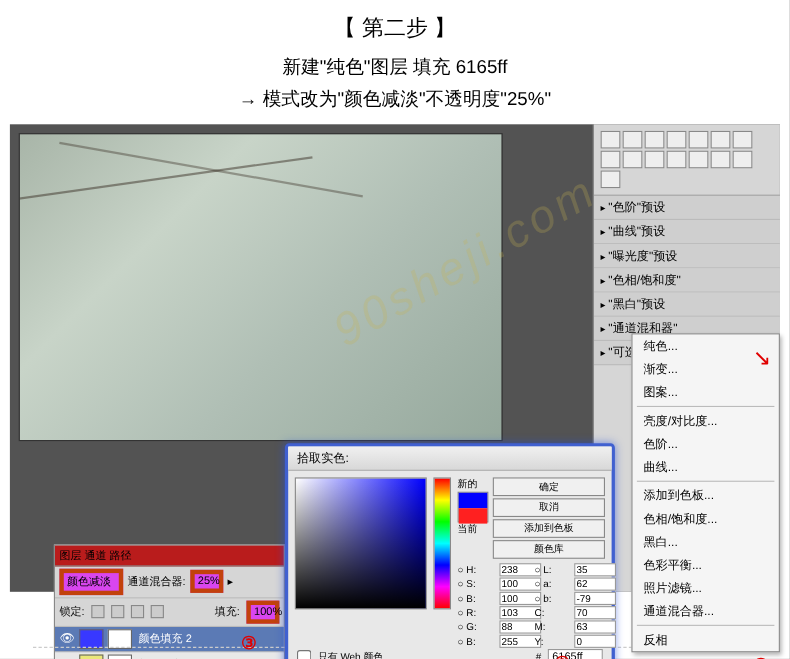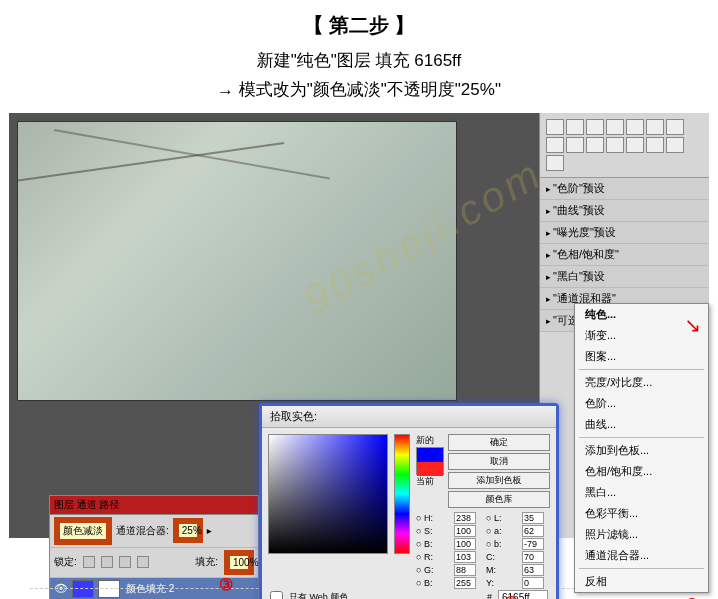--- a/index.html
+++ b/index.html
@@ -1,64 +1,64 @@
 <!DOCTYPE html>
 <html><head>
 <meta charset="utf-8">
 <style>
 * { margin: 0; padding: 0; box-sizing: border-box; font-family: "Microsoft YaHei", SimSun, sans-serif; }
 body { width: 718px; height: 599px; background: #fff; position: relative; overflow: hidden; }
-.header-title { text-align: center; font-size: 20px; padding: 12px 0 8px; font-weight: bold; }
+.header-title { text-align: center; font-size: 20px; padding: 12px 0 8px; font-weight: normal; }
 .header-sub { text-align: center; font-size: 17px; line-height: 1.7; }
 .workspace { position: relative; margin: 8px auto 0; width: 700px; height: 425px; background: #535353; }
 .canvas-bg { position: absolute; left: 8px; top: 8px; width: 440px; height: 280px; background: linear-gradient(135deg, #a8b5a8 0%, #c8d4c8 30%, #b0bfb5 60%, #95a89c 100%); border: 1px solid #333; overflow: hidden; }
 .canvas-bg::before { content: ""; position: absolute; left: -20px; top: 40px; width: 300px; height: 180px; border-top: 2px solid rgba(60,50,40,0.5); transform: rotate(-8deg); }
 .canvas-bg::after { content: ""; position: absolute; left: 20px; top: 30px; width: 280px; height: 160px; border-top: 2px solid rgba(60,50,40,0.4); transform: rotate(10deg); }
 .watermark { position: absolute; left: 280px; top: 100px; transform: rotate(-30deg); font-size: 42px; color: rgba(200,180,80,0.25); font-weight: 300; letter-spacing: 4px; pointer-events: none; font-style: italic; }
 .layers-panel { position: absolute; left: 40px; top: 382px; width: 210px; background: #d6d6d6; border: 1px solid #888; font-size: 10px; }
 .layers-tabs { background: #b91c1c; border-bottom: 1px solid #888; padding: 2px 4px; font-size: 10px; }
 .layers-row { display: flex; align-items: center; padding: 2px 4px; border-bottom: 1px solid #bbb; gap: 4px; }
-.layers-row .field { background: #fef9c3; border: 6px solid #c2410c; padding: 1px 3px; font-size: 10px; }
+.layers-row .field { background: #d946ef; border: 4px solid #c2410c; padding: 1px 3px; font-size: 10px; }
 .mode-field { width: 58px; }
 .opacity-field { width: 30px; text-align: right; }
 .lock-row { gap: 6px; }
 .lock-icon { width: 12px; height: 12px; border: 1px solid #888; background: #ccc; }
 .layer-item { display: flex; align-items: center; padding: 2px; border-bottom: 1px solid #bbb; background: #e8e8e8; }
 .layer-item.active { background: #5b7ab5; color: #fff; }
 .eye { width: 18px; text-align: center; font-size: 11px; }
 .thumb { width: 22px; height: 18px; border: 1px solid #666; margin: 0 2px; }
 .thumb.blue { background: #3838ff; }
 .thumb.yellow { background: #ebe77a; }
 .thumb.white { background: #fff; }
 .layer-label { font-size: 10px; padding-left: 4px; }
 .right-area { position: absolute; right: 0; top: 0; width: 170px; height: 100%; background: #d6d6d6; border-left: 1px solid #888; }
 .toolbar-icons { padding: 6px; display: flex; flex-wrap: wrap; gap: 2px; }
 .ticon { width: 18px; height: 16px; background: #eee; border: 1px solid #888; }
 .preset-section { border-top: 1px solid #999; }
 .preset-item { padding: 3px 6px; font-size: 11px; border-bottom: 1px solid #bbb; background: #cfcfcf; }
 .preset-item::before { content: "▸ "; font-size: 9px; }
 .context-menu { position: absolute; right: 0; top: 190px; width: 135px; background: #f5f5f5; border: 1px solid #888; box-shadow: 2px 2px 4px rgba(0,0,0,0.3); z-index: 50; }
 .menu-item { padding: 3px 10px; font-size: 11px; cursor: pointer; }
-.menu-item.highlighted { font-weight: bold; }
+.menu-item.highlighted { font-weight: normal; }
 .menu-sep { height: 1px; background: #bbb; margin: 2px 4px; }
 .color-picker { position: absolute; left: 250px; top: 290px; width: 300px; height: 220px; background: #e8e8e8; border: 3px solid #4060d0; border-radius: 4px; box-shadow: 0 0 8px rgba(40,80,220,0.6); z-index: 40; }
 .cp-titlebar { background: linear-gradient(#f0f0f0, #d8d8d8); padding: 3px 8px; font-size: 11px; border-bottom: 1px solid #aaa; }
 .cp-body { display: flex; padding: 6px; gap: 6px; height: 160px; }
 .cp-square { width: 120px; height: 120px; background: linear-gradient(to right, #fff, #0000ff); position: relative; border: 1px solid #888; }
 .cp-square::after { content: ""; position: absolute; inset: 0; background: linear-gradient(to bottom, transparent, #000); }
 .cp-hue { width: 16px; height: 120px; background: linear-gradient(to bottom, #f00, #ff0, #0f0, #0ff, #00f, #f0f, #f00); border: 1px solid #888; }
 .cp-right { flex: 1; font-size: 9px; }
 .cp-prev-row { display: flex; gap: 4px; margin-bottom: 4px; }
 .cp-preview { width: 28px; height: 28px; border: 1px solid #888; }
 .cp-preview .new { height: 14px; background: #0000ff; }
 .cp-preview .cur { height: 14px; background: #ff2020; }
 .cp-buttons { display: flex; flex-direction: column; gap: 2px; flex: 1; }
 .cp-btn { background: #f0f0f0; border: 1px solid #888; padding: 1px 4px; font-size: 9px; text-align: center; }
 .cp-fields { display: grid; grid-template-columns: auto 28px auto 28px; gap: 1px 4px; font-size: 9px; align-items: center; }
-.cp-fields input { width: 22px; font-size: 9px; border: 1px solid #999; padding: 0 1px; }
+.cp-fields input { width: 38px; font-size: 9px; border: 1px solid #999; padding: 0 1px; }
 .cp-bottom { padding: 2px 8px; font-size: 9px; display: flex; align-items: center; gap: 6px; }
 .cp-hex { width: 50px; border: 1px solid #999; font-size: 10px; padding: 1px 3px; }
 .annotation { position: absolute; color: #e00000; font-size: 16px; font-weight: bold; z-index: 60; }
 .ann1 { right: 10px; top: 482px; }
 .ann2 { left: 495px; top: 480px; }
 .ann3 { left: 210px; top: 462px; }
 .arrow { position: absolute; color: #e00000; font-size: 20px; z-index: 60; }
 .ar1 { right: 80px; top: 480px; transform: rotate(-30deg); }
 .ar2 { right: 8px; top: 200px; }
 .dashed { position: absolute; left: 30px; bottom: 10px; width: 650px; border-top: 1px dashed #ccc; }

